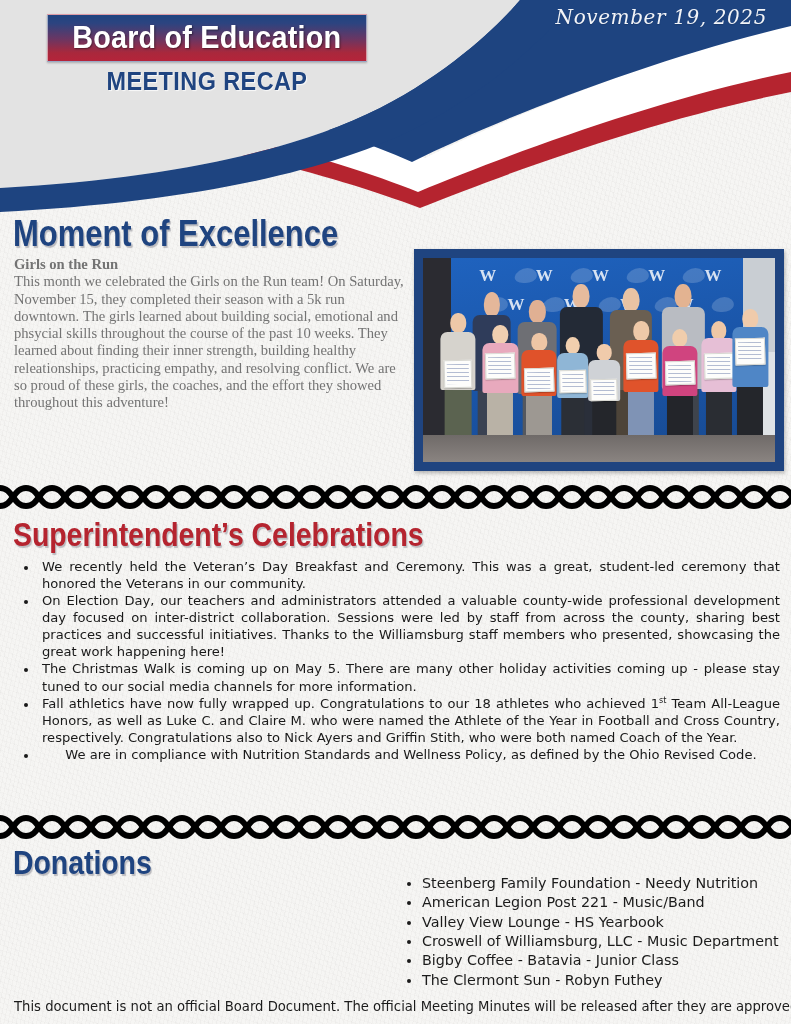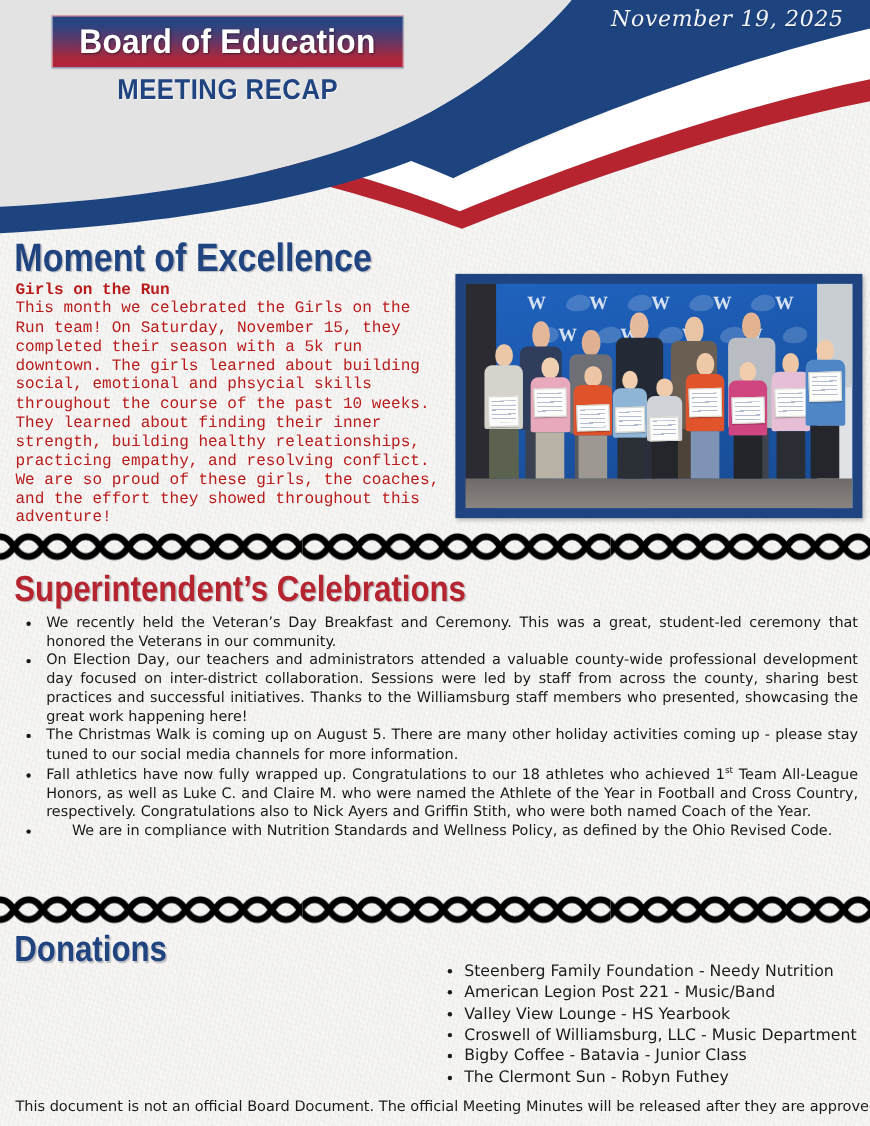--- a/index.html
+++ b/index.html
@@ -112,24 +112,24 @@
   
   .moe-head {
     position: absolute;
     left: 13px; top: 216px;
     font-size: 36px;
   }
   .moe-body {
     position: absolute;
     left: 14px; top: 256px;
     width: 392px;
-    font-family: Liberation Mono, monospace;
+    font-family: Liberation Serif, serif;
     font-size: 14.6px;
     line-height: 1.185;
-    color: #b91c1c;
+    color: #737373;
   }
   .moe-body .sub { font-weight: bold; display: block; }
 
   .photo-frame {
     position: absolute;
     left: 414px; top: 249px;
     width: 370px; height: 222px;
     background: #1f4480;
     padding: 9px;
     box-shadow: 1px 2px 4px rgba(0,0,0,0.28);
@@ -412,21 +412,21 @@
           <rect x="555" y="0" width="236" height="34" fill="url(#braid)"></rect>
         </g>
     </svg>
   </div>
 
   <div class="sec-head red sup-head">Superintendent’s Celebrations</div>
 
   <ul class="sup-list">
     <li>We recently held the Veteran’s Day Breakfast and Ceremony. This was a great, student-led ceremony that honored the Veterans in our community.</li>
     <li>On Election Day, our teachers and administrators attended a valuable county-wide professional development day focused on inter-district collaboration. Sessions were led by staff from across the county, sharing best practices and successful initiatives. Thanks to the Williamsburg staff members who presented, showcasing the great work happening here!</li>
-    <li>The Christmas Walk is coming up on August 5. There are many other holiday activities coming up - please stay tuned to our social media channels for more information.</li>
+    <li>The Christmas Walk is coming up on May 5. There are many other holiday activities coming up - please stay tuned to our social media channels for more information.</li>
     <li>Fall athletics have now fully wrapped up. Congratulations to our 18 athletes who achieved 1<sup>st</sup> Team All-League Honors, as well as Luke C. and Claire M. who were named the Athlete of the Year in Football and Cross Country, respectively. Congratulations also to Nick Ayers and Griffin Stith, who were both named Coach of the Year.</li>
     <li>We are in compliance with Nutrition Standards and Wellness Policy, as defined by the Ohio Revised Code.</li>
   </ul>
 
   <div class="divider" style="top:810px;">
     <svg width="791" height="34" viewBox="0 0 791 34">
       <g color="#1e4480">
           <rect x="0" y="0" width="275" height="34" fill="url(#braid)"></rect>
         </g>
       <g color="#b5242f">

